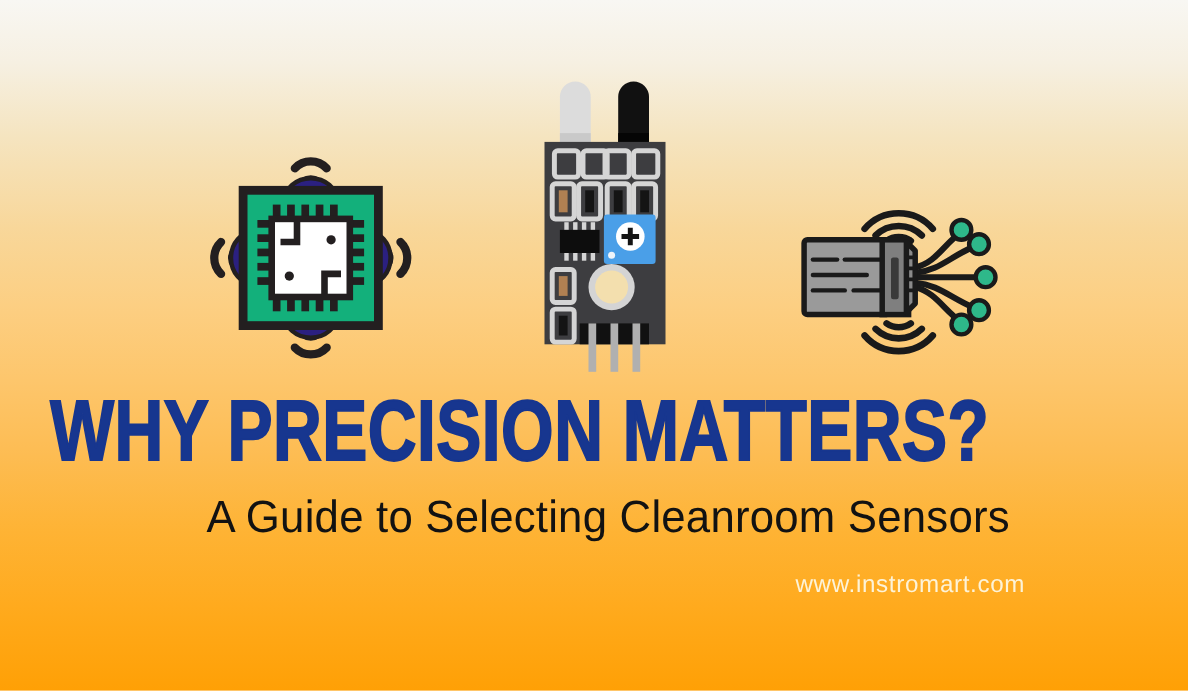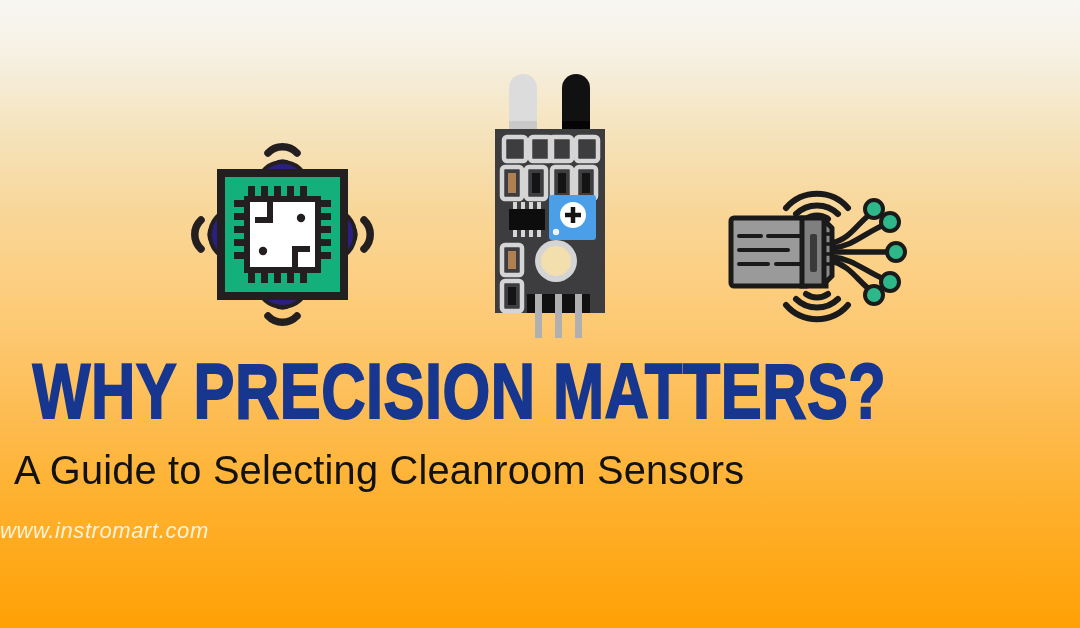--- a/index.html
+++ b/index.html
@@ -35,21 +35,21 @@
   .icon-wrap { position:absolute; }
   #chip-icon-wrap   { left:180px; top:132px; width:205px; height:205px; }
   #module-icon-wrap { left:478px; top:55px;  width:145px; height:285px; }
   #sensor-icon-wrap { left:706px; top:162px; width:220px; height:170px; }
 
   
   #text-block {
     position:absolute;
     left:0; top:352px;
     width:932px;
-    text-align:left;
+    text-align:right;
   }
   #headline {
     font-family:"Liberation Sans Narrow","Liberation Sans", sans-serif;
     font-weight:bold;
     font-size:66px;
     line-height:1.0;
     letter-spacing:0.5px;
     color:#17368f;
     transform:scaleX(0.93) scaleY(1.18);
     transform-origin:center top;
@@ -68,21 +68,20 @@
     white-space:nowrap;
   }
   #site-url {
     margin-top:25px;
     font-family:"Liberation Sans","DejaVu Sans", sans-serif;
     font-weight:400;
     font-size:22px;
     letter-spacing:0.6px;
     color:#fdf3d8;
     white-space:nowrap;
-    font-style:italic;
   }
 </style>
 </head>
 <body>
 
 <div id="banner">
 
   <div id="icon-row">
 
     <div class="icon-wrap" id="chip-icon-wrap">

